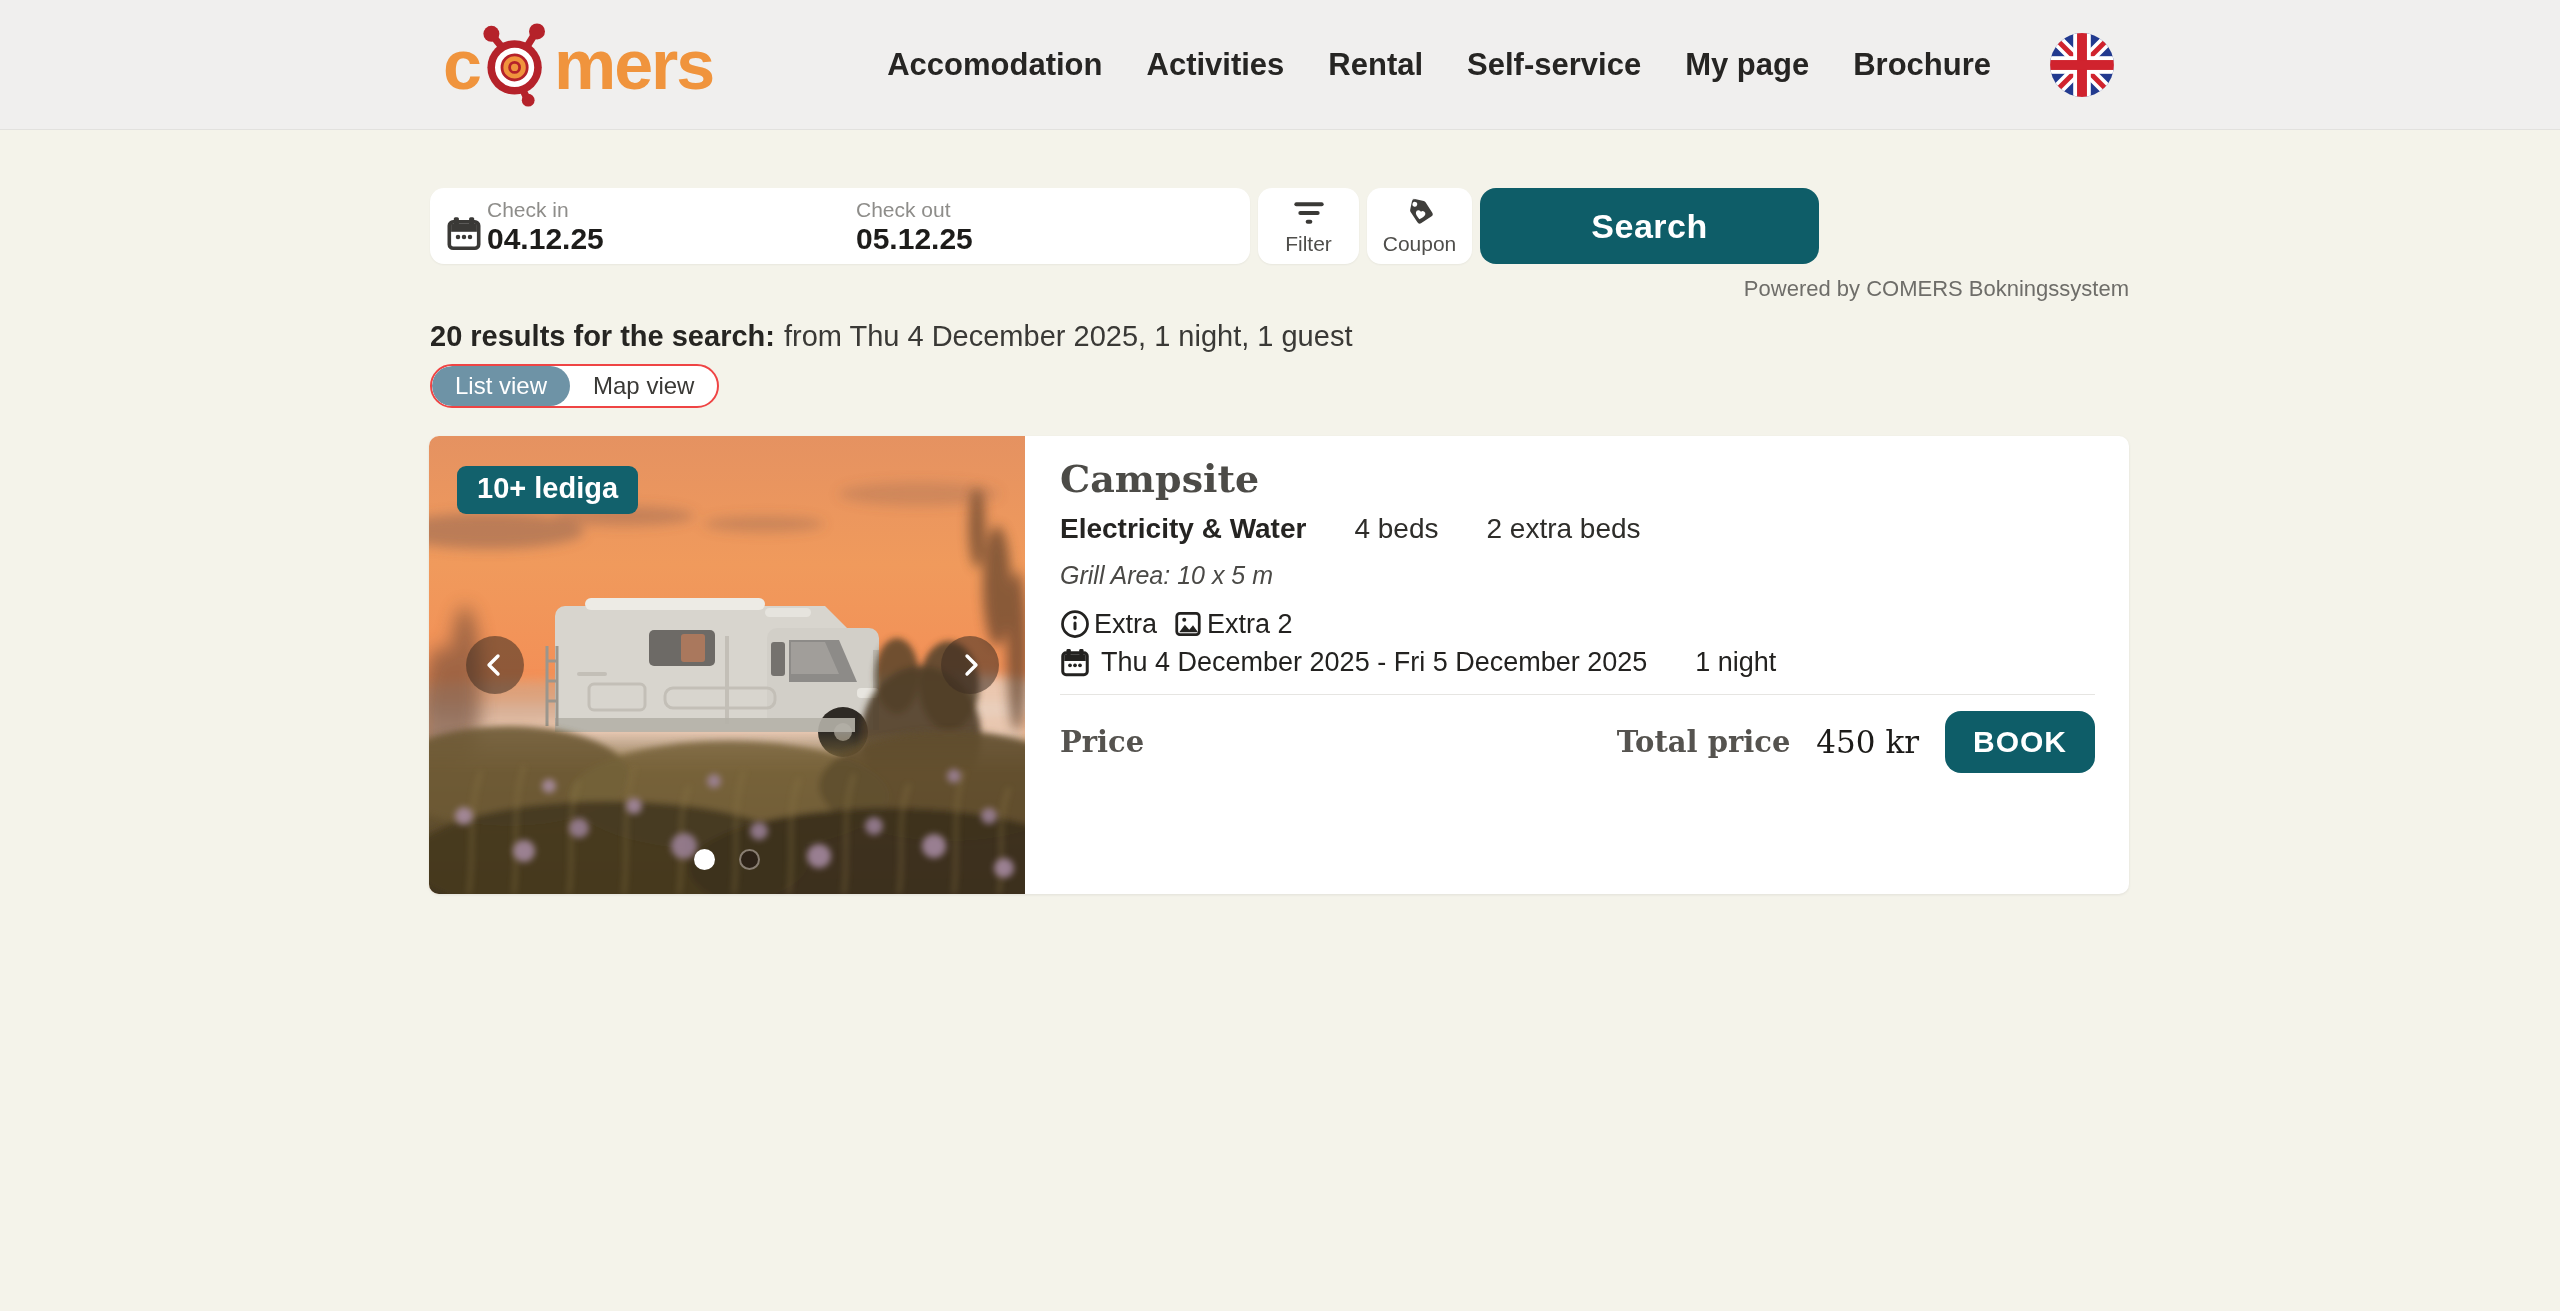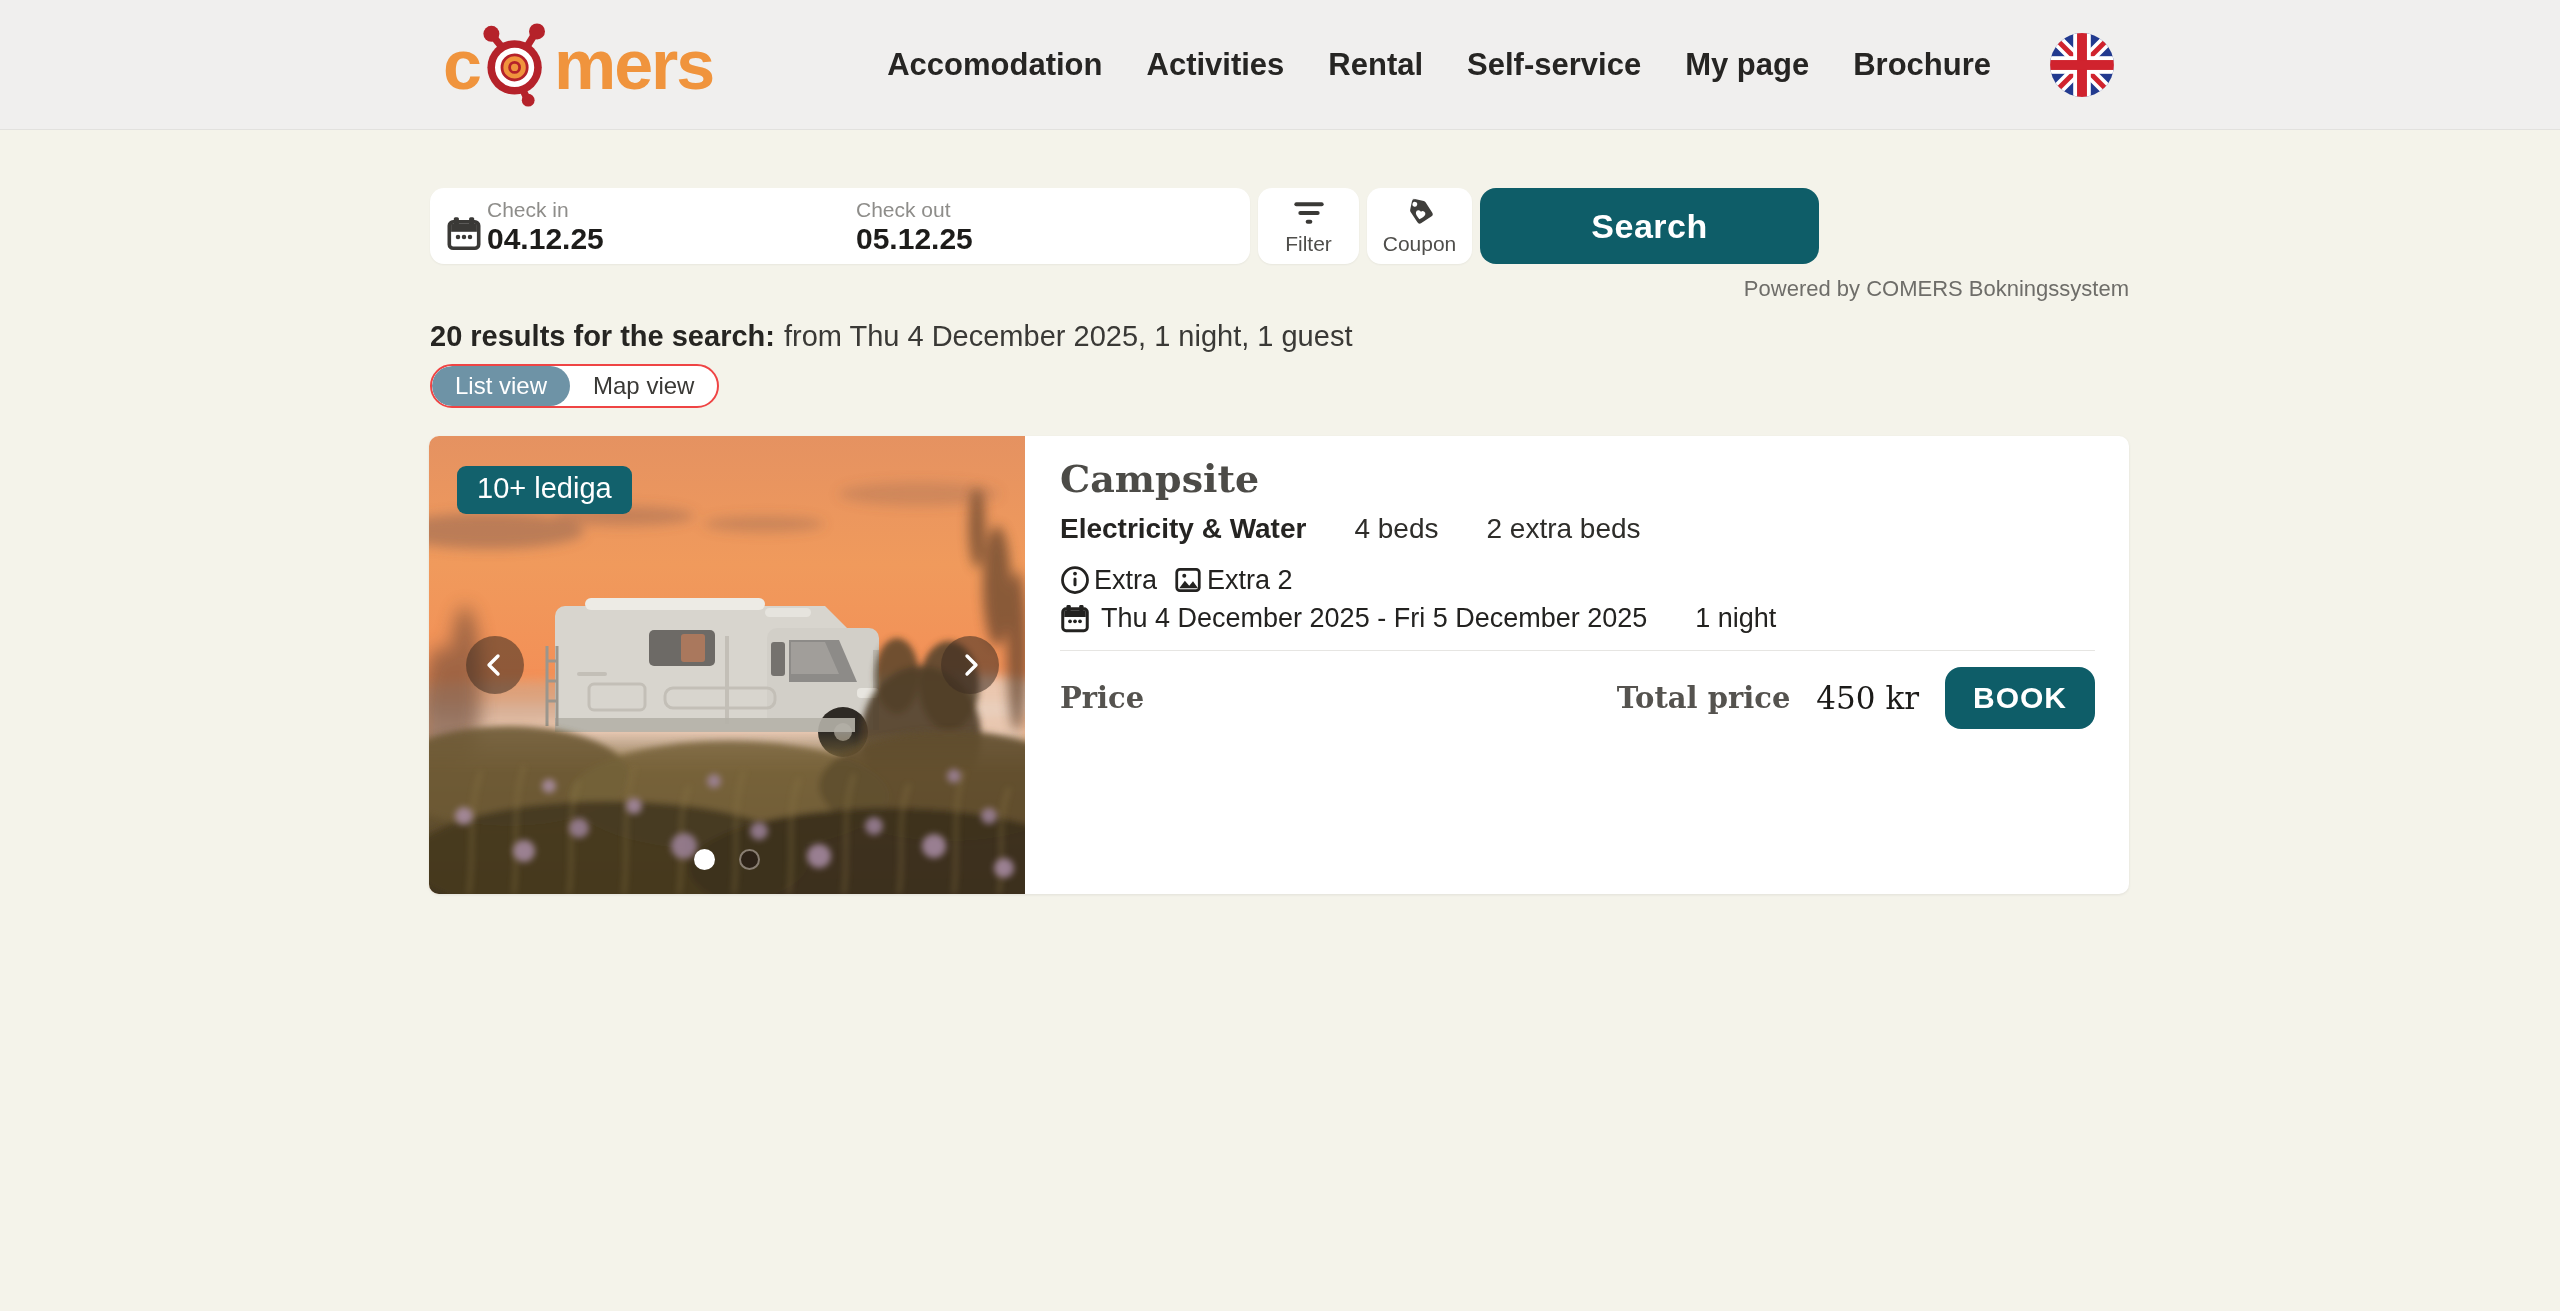--- a/index.html
+++ b/index.html
@@ -57,21 +57,21 @@
   
   .card{
     position:absolute;left:429px;top:306px;width:1700px;height:458px;
     background:#fff;border-radius:10px;box-shadow:0 1px 3px rgba(0,0,0,.08);
     display:flex;overflow:hidden;
   }
   .card-media{position:relative;width:596px;height:458px;flex:none;}
   .media-svg{position:absolute;inset:0;width:100%;height:100%;display:block;}
   .badge{
     position:absolute;left:28px;top:30px;background:#12616c;color:#fff;
-    font-size:29px;font-weight:400;padding:6px 20px 9px;border-radius:9px;
+    font-size:29px;font-weight:700;padding:6px 20px 9px;border-radius:9px;
   }
   .arrow{
     position:absolute;top:50%;transform:translateY(-50%);width:58px;height:58px;border-radius:50%;
     background:rgba(60,43,33,.55);border:none;cursor:pointer;
     display:flex;align-items:center;justify-content:center;padding:0;
   }
   .arrow svg{width:30px;height:30px;}
   .arrow.left{left:37px;}
   .arrow.right{right:26px;}
   .dots{position:absolute;bottom:24px;left:50%;transform:translateX(-50%);display:flex;gap:24px;}
@@ -353,20 +353,21 @@
 
     <div class="card-body">
       <h2 class="card-title">Campsite</h2>
 
       <div class="features">
         <span class="primary">Electricity &amp; Water</span>
         <span>4 beds</span>
         <span>2 extra beds</span>
       </div>
 
+      <div class="note">Grill Area: 10 x 5 m</div>
 
       <div class="extras">
         <span class="extra-item">
           <svg viewBox="0 0 24 24">
             <circle cx="12" cy="12" r="10" fill="none" stroke="#232220" stroke-width="2.2"></circle>
             <rect x="10.8" y="10" width="2.4" height="7" rx="1.2" fill="#232220"></rect>
             <circle cx="12" cy="6.8" r="1.5" fill="#232220"></circle>
           </svg>
           <span>Extra</span>
         </span>

